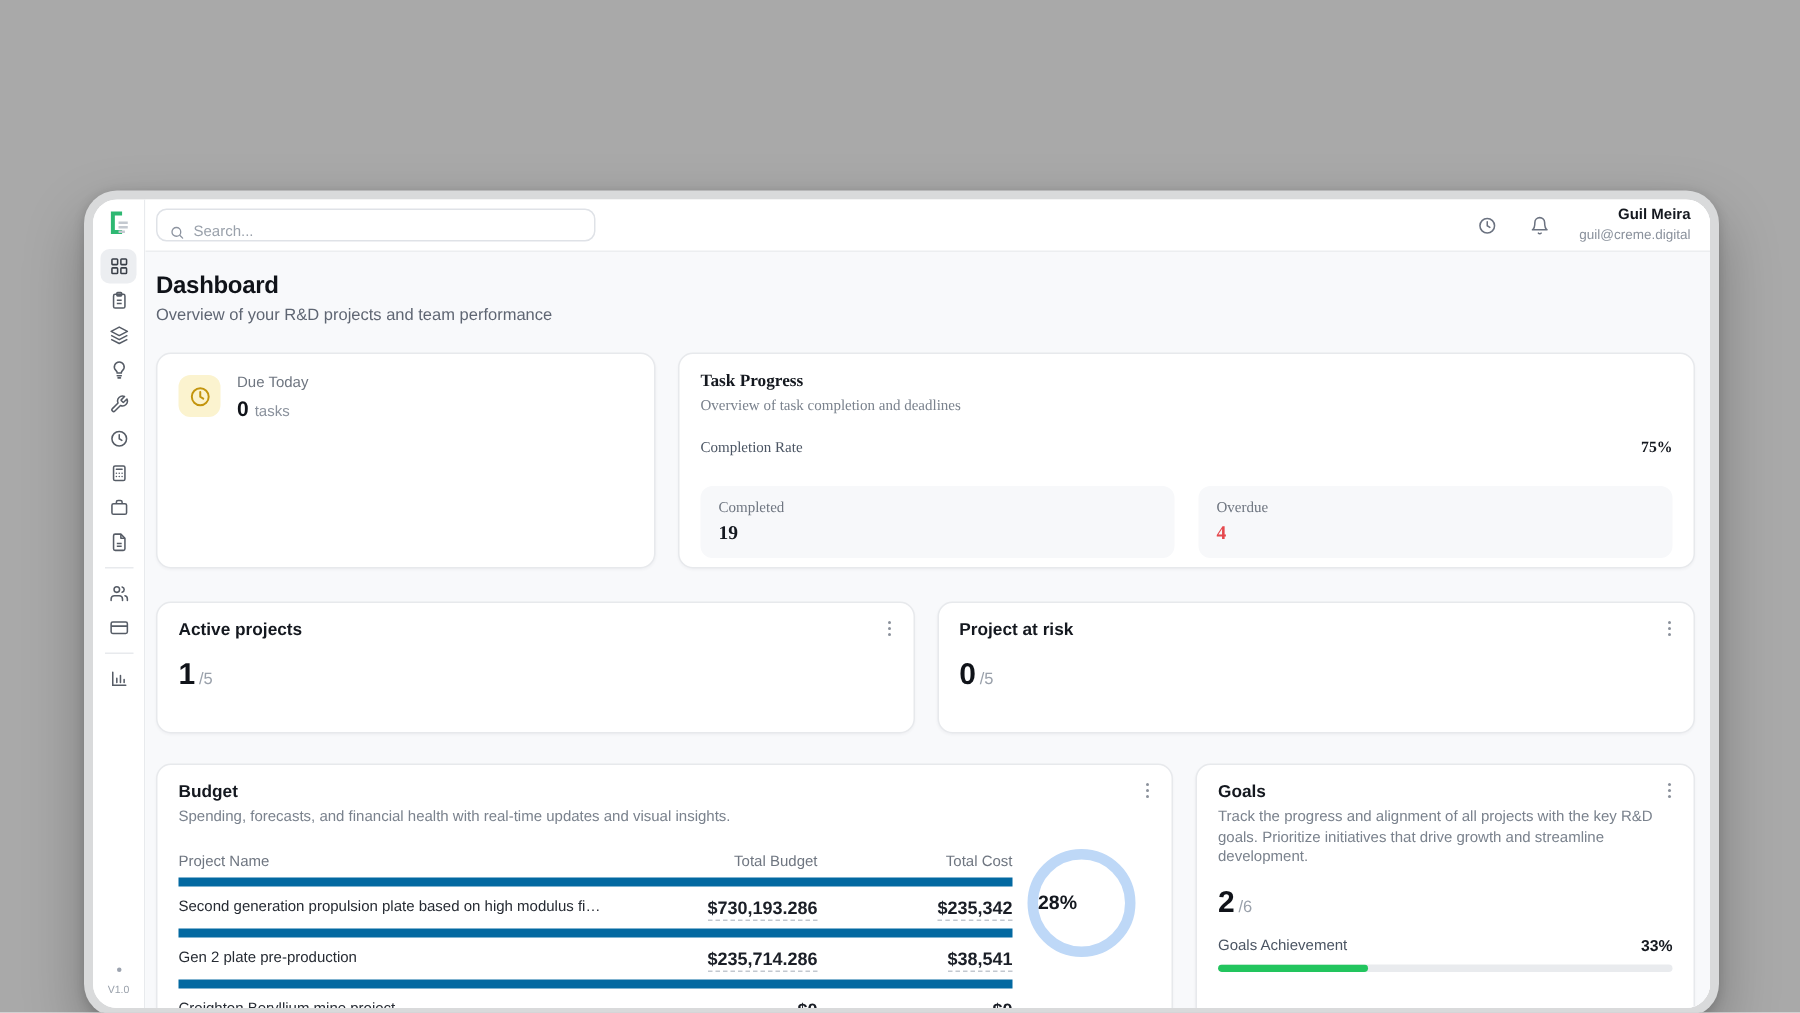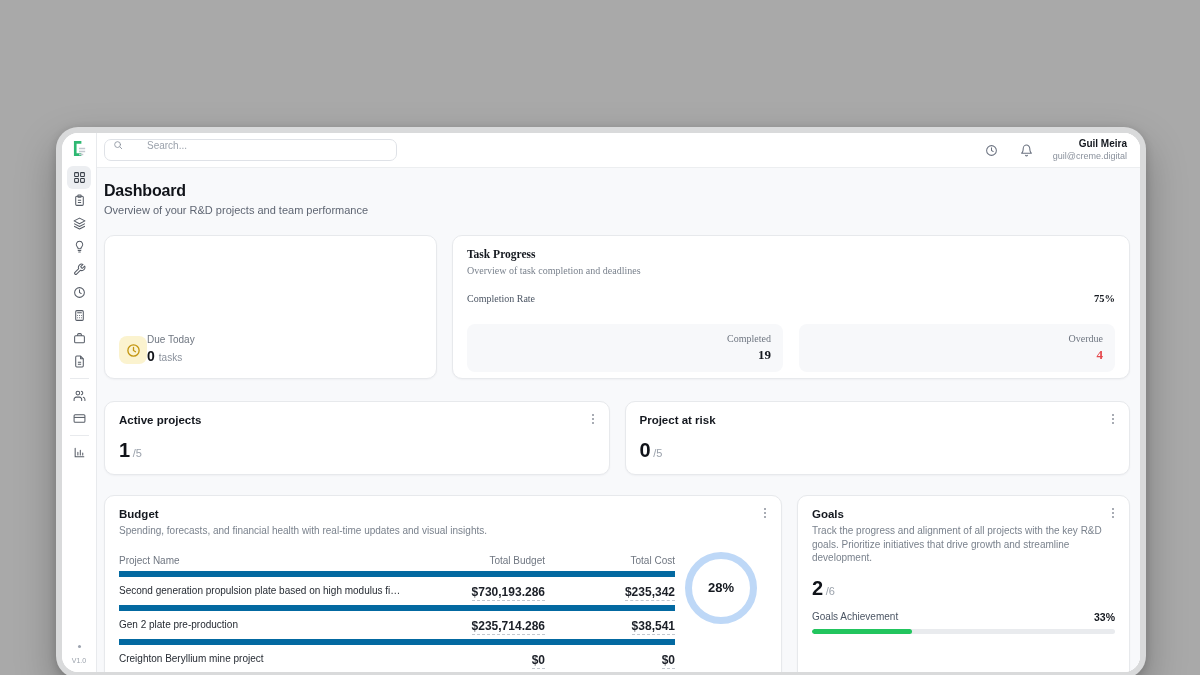--- a/index.html
+++ b/index.html
@@ -38,63 +38,63 @@
   .side-dot { width:3px; height:3px; border-radius:50%; background:#9ca3af; margin-bottom:9px; }
   .version { font-size:7px; color:#9aa1ab; }
   
   .main { flex:1; display:flex; flex-direction:column; min-width:0; background:#fff; }
   .topbar {
     height:35px; flex:0 0 35px; display:flex; align-items:center;
     padding:0 13px 0 7px; border-bottom:1px solid #eceef0; background:#fff;
   }
   .search {
     width:293px; height:22px; border:1px solid #dfe2e7; border-radius:7px;
-    display:flex; align-items:flex-start; gap:24px; padding:0 8px; background:#fff;
+    display:flex; align-items:flex-end; gap:6px; padding:0 8px; background:#fff;
   }
   .search svg { width:10px; height:10px; color:#8d94a0; flex:0 0 auto; }
   .search-ph { font-size:10px; color:#9aa1ab; }
   .topbar-right { margin-left:auto; display:flex; align-items:center; gap:13px; }
   .tb-icon { width:22px; height:22px; display:flex; align-items:center; justify-content:center; color:#6b7280; cursor:pointer; }
   .tb-icon svg { width:13px; height:13px; }
   .user-block { text-align:right; line-height:1.25; margin-left:2px; cursor:pointer; }
   .user-name { font-size:10px; font-weight:700; color:#14181f; }
   .user-email { font-size:9px; color:#8a919c; }
   
   .content { flex:1; background:#f8f9fb; padding:14px 10px 0 7px; overflow:hidden; }
   .page-title { font-size:16px; font-weight:700; letter-spacing:-.2px; color:#101319; }
   .page-subtitle { font-size:11px; color:#5f6673; margin-top:4px; }
   .row { display:flex; gap:15px; }
   .row-1 { margin-top:19px; height:144px; }
-  .row-2 { margin-top:22px; height:74px; }
+  .row-2 { margin-top:22px; height:88px; }
   .row-3 { margin-top:20px; height:200px; }
   .card {
     background:#fff; border:1px solid #e7e9ec; border-radius:10px;
     box-shadow:0 1px 2px rgba(16,24,40,.04); position:relative;
   }
   .card-title { font-size:11.5px; font-weight:700; color:#14181f; }
   .card-sub { font-size:10px; color:#7a828d; margin-top:4px; line-height:1.35; }
   .kebab { position:absolute; top:9px; right:9px; width:14px; height:16px;
     display:flex; flex-direction:column; align-items:center; justify-content:center; gap:2px; cursor:pointer; }
   .kebab i { width:2px; height:2px; border-radius:50%; background:#8b919b; }
   
-  .due-card { width:333px; flex:0 0 333px; padding:14px; display:flex; align-items:flex-end; }
+  .due-card { width:333px; flex:0 0 333px; padding:14px; display:flex; gap:11px; align-items:flex-start; }
   .due-iconbox { width:28px; height:28px; border-radius:8px; background:#fbf3cf; display:flex; align-items:center; justify-content:center; }
   .due-iconbox svg { width:15px; height:15px; color:#c3950f; }
   .due-label { font-size:10px; color:#6f7681; }
   .due-valrow { margin-top:3px; display:flex; align-items:baseline; gap:4px; }
   .due-value { font-size:14px; font-weight:700; color:#101319; }
   .due-unit { font-size:10px; color:#8a919c; }
   
   .tp-card { flex:1; padding:12px 14px; display:flex; flex-direction:column;font-family:Liberation Serif, serif; }
   .tp-rate-row { margin-top:15px; display:flex; justify-content:space-between; align-items:flex-end; }
   .tp-rate-label { font-size:10px; color:#4b5563; }
   .tp-rate-pct { font-size:10.5px; font-weight:700; color:#14181f; }
   .bar { margin-top:6px; height:5px; border-radius:99px; background:#e9ebee; overflow:hidden; }
   .bar-fill { height:100%; border-radius:99px; background:#22c55e; }
-  .tp-boxes { margin-top:14px; display:flex; gap:16px;text-align:right; }
+  .tp-boxes { margin-top:14px; display:flex; gap:16px; }
   .tp-box { flex:1; background:#f7f8fa; border-radius:8px; padding:9px 12px; }
   .tp-box-label { font-size:10px; color:#6f7681; }
   .tp-box-value { font-size:13px; font-weight:700; margin-top:3px; color:#14181f; }
   .tp-box-value.red { color:#e5484d; }
   
   .stat-card { flex:1; padding:12px 14px; }
   .stat-valrow { margin-top:13px; display:flex; align-items:baseline; gap:3px; }
   .stat-value { font-size:20px; font-weight:700; letter-spacing:-.5px; color:#101319; }
   .stat-total { font-size:11px; color:#9aa1ab; }
   
@@ -102,21 +102,21 @@
   .budget-body { display:flex; margin-top:12px; }
   .btable { flex:1; min-width:0; }
   .t-row { display:grid; grid-template-columns:1fr 132px 130px; align-items:center;
     padding:5px 0; border-bottom:6px solid #0369a1; }
   .t-head { font-size:10px; color:#6f7681; }
   .t-head.right, .t-cell.right { text-align:right; }
   .t-name { font-size:10px; color:#262b33; white-space:nowrap; overflow:hidden; text-overflow:ellipsis; padding-right:10px; }
   .money { font-size:12px; font-weight:700; color:#1b1f27; border-bottom:1px dashed #c3c8cf; padding-bottom:1px; cursor:pointer; }
   .donut-wrap { width:92px; flex:0 0 92px; display:flex; justify-content:center; align-self:flex-start; margin-top:2px; }
   .donut { width:72px; height:72px; border-radius:50%; border:7px solid #bed8f7; background:#fff;
-    display:flex; align-items:center; justify-content:center; }
+    display:flex; align-items:center; }
   .donut-pct { font-size:13px; font-weight:700; color:#14181f; }
   
   .goals-card { width:333px; flex:0 0 333px; padding:12px 14px; }
   .goals-valrow { margin-top:12px; display:flex; align-items:baseline; gap:3px; }
   .goals-ach-row { margin-top:11px; display:flex; justify-content:space-between; align-items:center; }
 </style>
 </head>
 <body>
 
 <div class="window-frame">

